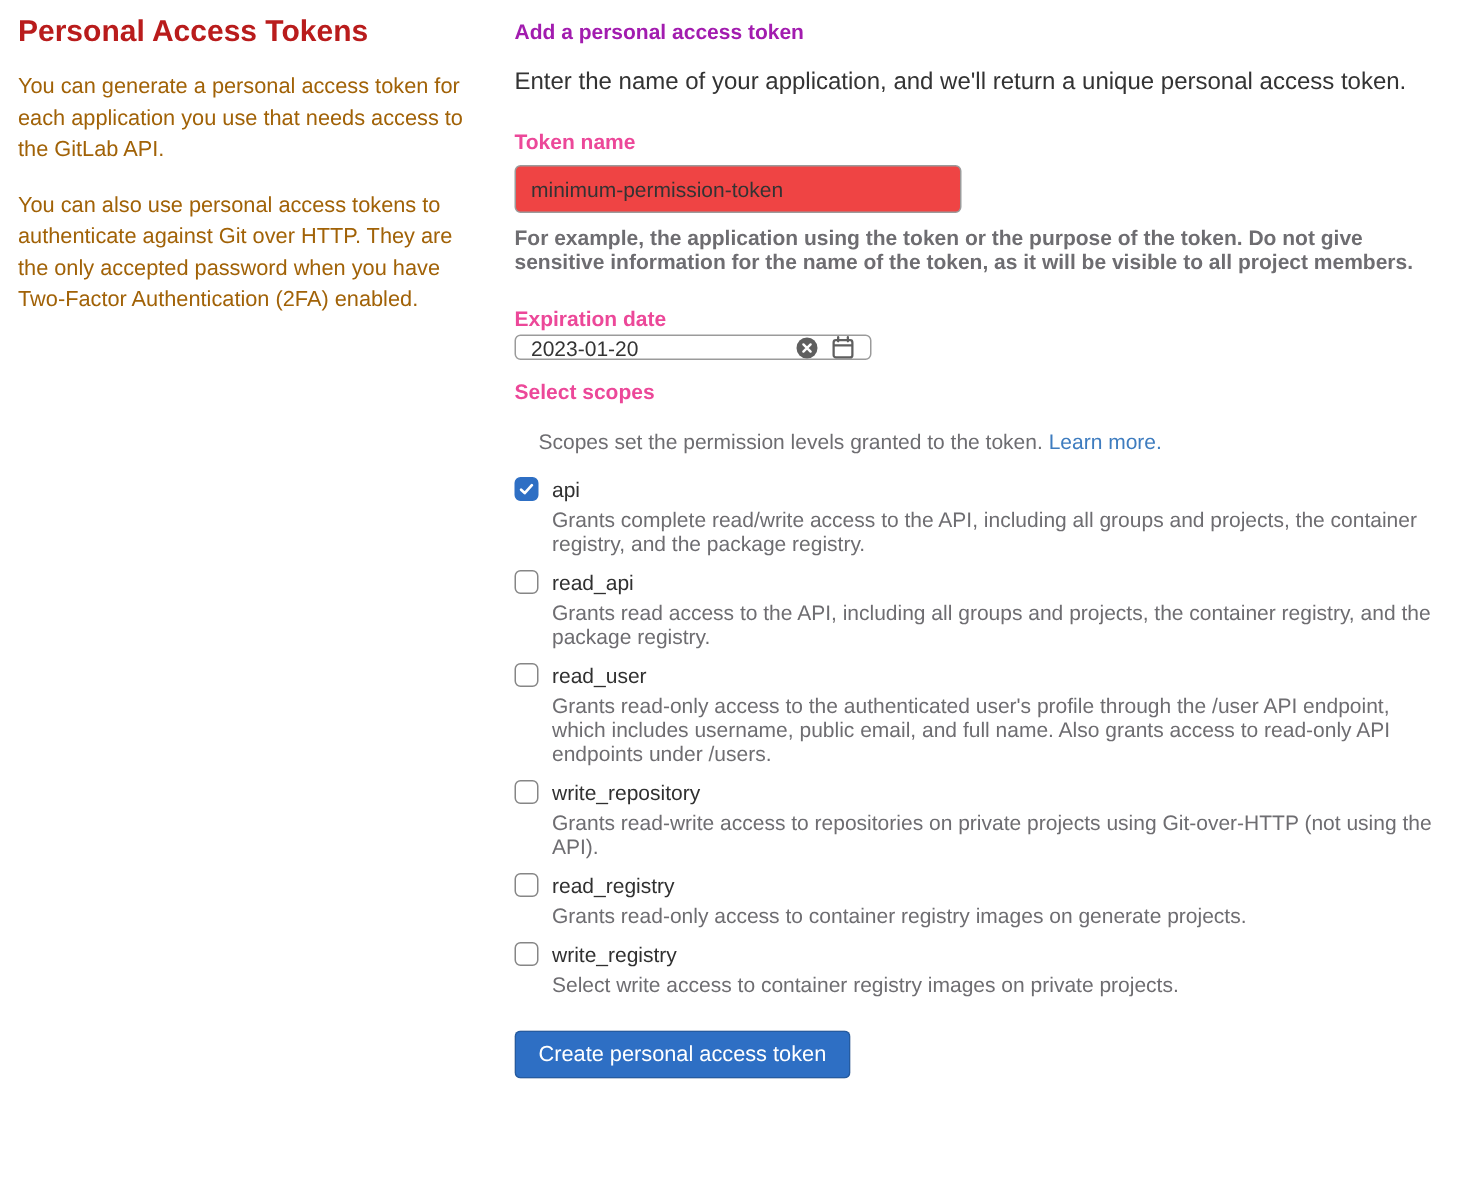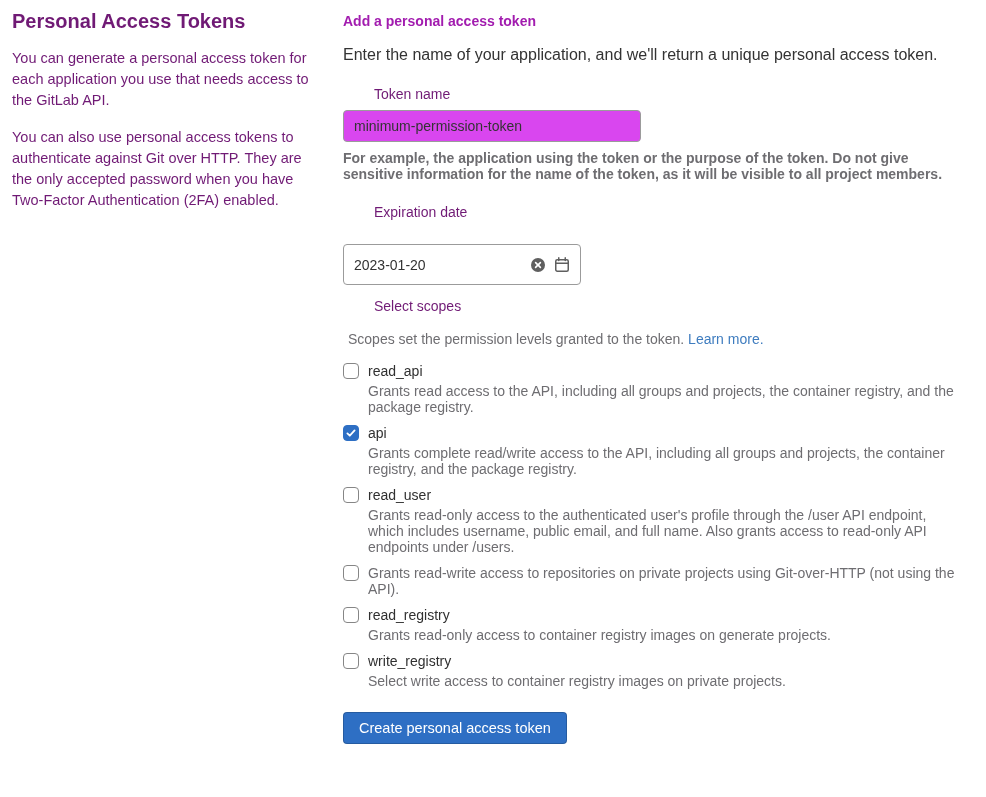--- a/index.html
+++ b/index.html
@@ -22,27 +22,27 @@
   .left-col {
     width: 301px;
     padding-left: 12px;
     flex: 0 0 auto;
   }
   .page-title {
     margin: 8px 0 0 0;
     font-size: 20px;
     line-height: 26px;
     font-weight: 700;
-    color: #701a75;
+    color: #b91c1c;
   }
   .left-col p {
     margin: 16px 0 0 0;
     font-size: 14.5px;
     line-height: 21px;
-    color: #701a75;
+    color: #a16207;
   }
   .left-col p:first-of-type { margin-top: 14px; }
   
   .form-col {
     margin-left: 30px;
     width: 620px;
     padding-top: 11px;
     flex: 0 0 auto;
   }
   .section-title {
@@ -56,50 +56,49 @@
     margin: 15px 0 0 0;
     font-size: 16px;
     line-height: 18px;
     color: #333333;
   }
   .field-label {
     display: block;
     margin-top: 20px;
     font-size: 14px;
     line-height: 20px;
-    font-weight: 400;
-    color: #701a75;
-    margin-left: 31px;
+    font-weight: 700;
+    color: #ec4899;
   }
   .text-input {
     display: block;
     margin-top: 6px;
     width: 298px;
     height: 32px;
     box-sizing: border-box;
     border: 1px solid #9b9b9b;
     border-radius: 4px;
     padding: 0 10px;
     font-family: "Liberation Sans", sans-serif;
     font-size: 14px;
     color: #333333;
     outline: none;
-    background: #d946ef;
+    background: #ef4444;
   }
   .help-text {
     margin: 8px 0 0 0;
     font-size: 14px;
     line-height: 16px;
     color: #6e6d71;
     font-weight: bold;
   }
   .date-wrap {
-    margin-top: 22px;
+    margin-top: 1px;
     width: 238px;
-    height: 41px;
+    height: 17px;
     box-sizing: border-box;
     border: 1px solid #9b9b9b;
     border-radius: 4px;
     display: flex;
     align-items: center;
     padding: 0 10px;
     background: #ffffff;
   }
   .date-wrap input {
     border: none;
@@ -117,21 +116,21 @@
     width: 16px;
     height: 16px;
     margin-left: 8px;
     cursor: pointer;
     display: inline-flex;
     align-items: center;
     justify-content: center;
   }
   .scopes-heading { margin-top: 11px; }
   .scopes-desc {
-    margin: 4px 0 0 5px;
+    margin: 4px 0 0 16px;
     font-size: 14px;
     line-height: 18px;
     color: #6e6d71;
   }
   .learn-more {
     color: var(--link, #3e7cbf);
     text-decoration: none;
     cursor: pointer;
   }
   .scopes-list { margin-top: 13px; }
@@ -226,53 +225,54 @@
         </svg>
       </span>
     </div>
 
     <h3 class="field-label scopes-heading">Select scopes</h3>
     <p class="scopes-desc"><span>Scopes set the permission levels granted to the token.</span> <a class="learn-more">Learn more.</a></p>
 
     <div class="scopes-list" id="scopes-list">
 
     <div class="scope-row">
-        <span class="scope-checkbox" aria-checked="false">
-          
-        </span>
-        <div class="scope-text">
-          <label class="scope-label">read_api</label>
-          <div class="scope-desc">Grants read access to the API, including all groups and projects, the container registry, and the package registry.</div>
-        </div>
-      </div>
-        <div class="scope-row">
         <span class="scope-checkbox checked" aria-checked="true">
           <svg width="12" height="12" viewBox="0 0 16 16">
             <path d="M3.2 8.6 L6.4 11.6 L12.8 4.6" fill="none" stroke="#ffffff" stroke-width="2.4" stroke-linecap="round" stroke-linejoin="round"></path>
           </svg>
         </span>
         <div class="scope-text">
           <label class="scope-label">api</label>
           <div class="scope-desc">Grants complete read/write access to the API, including all groups and projects, the container registry, and the package registry.</div>
         </div>
       </div>
         <div class="scope-row">
         <span class="scope-checkbox" aria-checked="false">
           
         </span>
         <div class="scope-text">
+          <label class="scope-label">read_api</label>
+          <div class="scope-desc">Grants read access to the API, including all groups and projects, the container registry, and the package registry.</div>
+        </div>
+      </div>
+        <div class="scope-row">
+        <span class="scope-checkbox" aria-checked="false">
+          
+        </span>
+        <div class="scope-text">
           <label class="scope-label">read_user</label>
           <div class="scope-desc">Grants read-only access to the authenticated user's profile through the /user API endpoint, which includes username, public email, and full name. Also grants access to read-only API endpoints under /users.</div>
         </div>
       </div>
         <div class="scope-row">
         <span class="scope-checkbox" aria-checked="false">
           
         </span>
         <div class="scope-text">
+          <label class="scope-label">write_repository</label>
           <div class="scope-desc">Grants read-write access to repositories on private projects using Git-over-HTTP (not using the API).</div>
         </div>
       </div>
         <div class="scope-row">
         <span class="scope-checkbox" aria-checked="false">
           
         </span>
         <div class="scope-text">
           <label class="scope-label">read_registry</label>
           <div class="scope-desc">Grants read-only access to container registry images on generate projects.</div>

